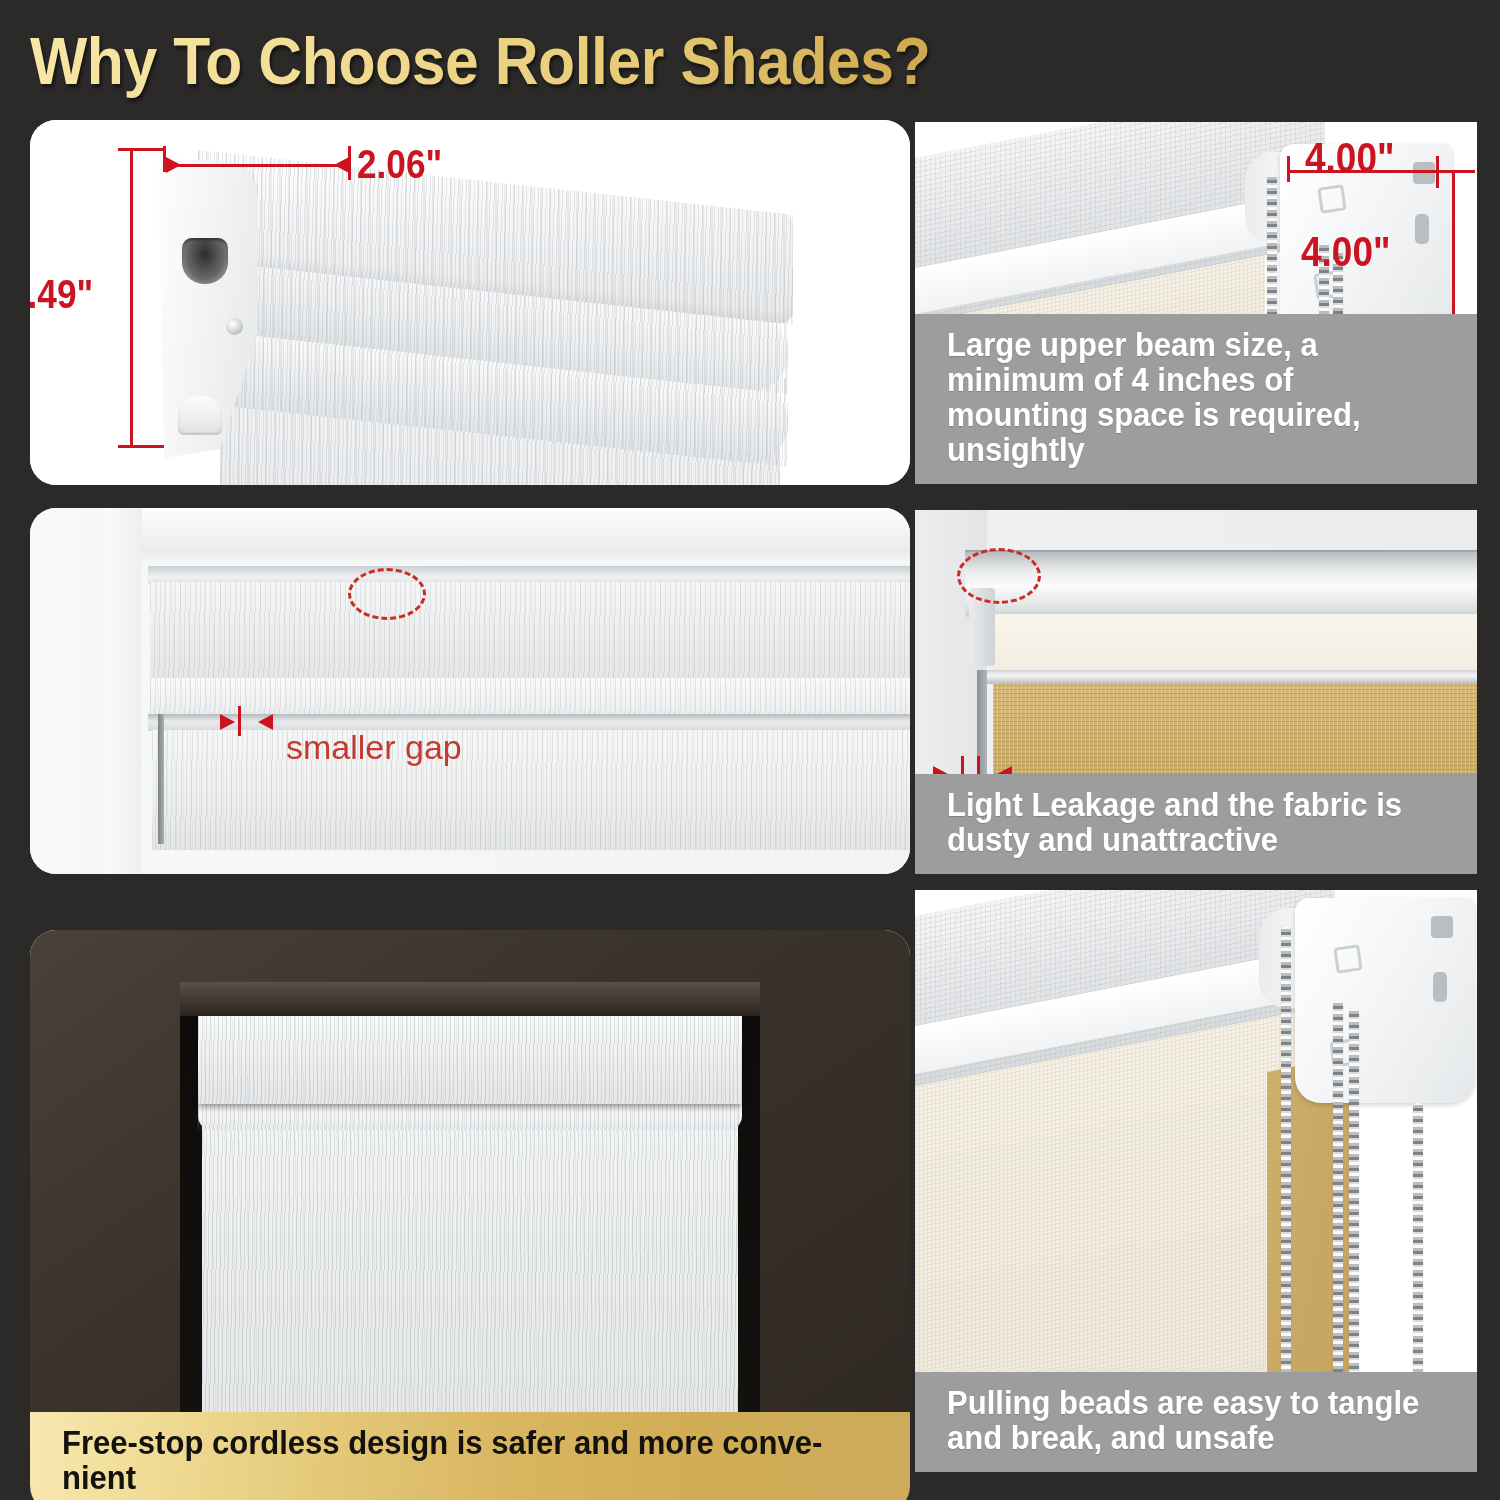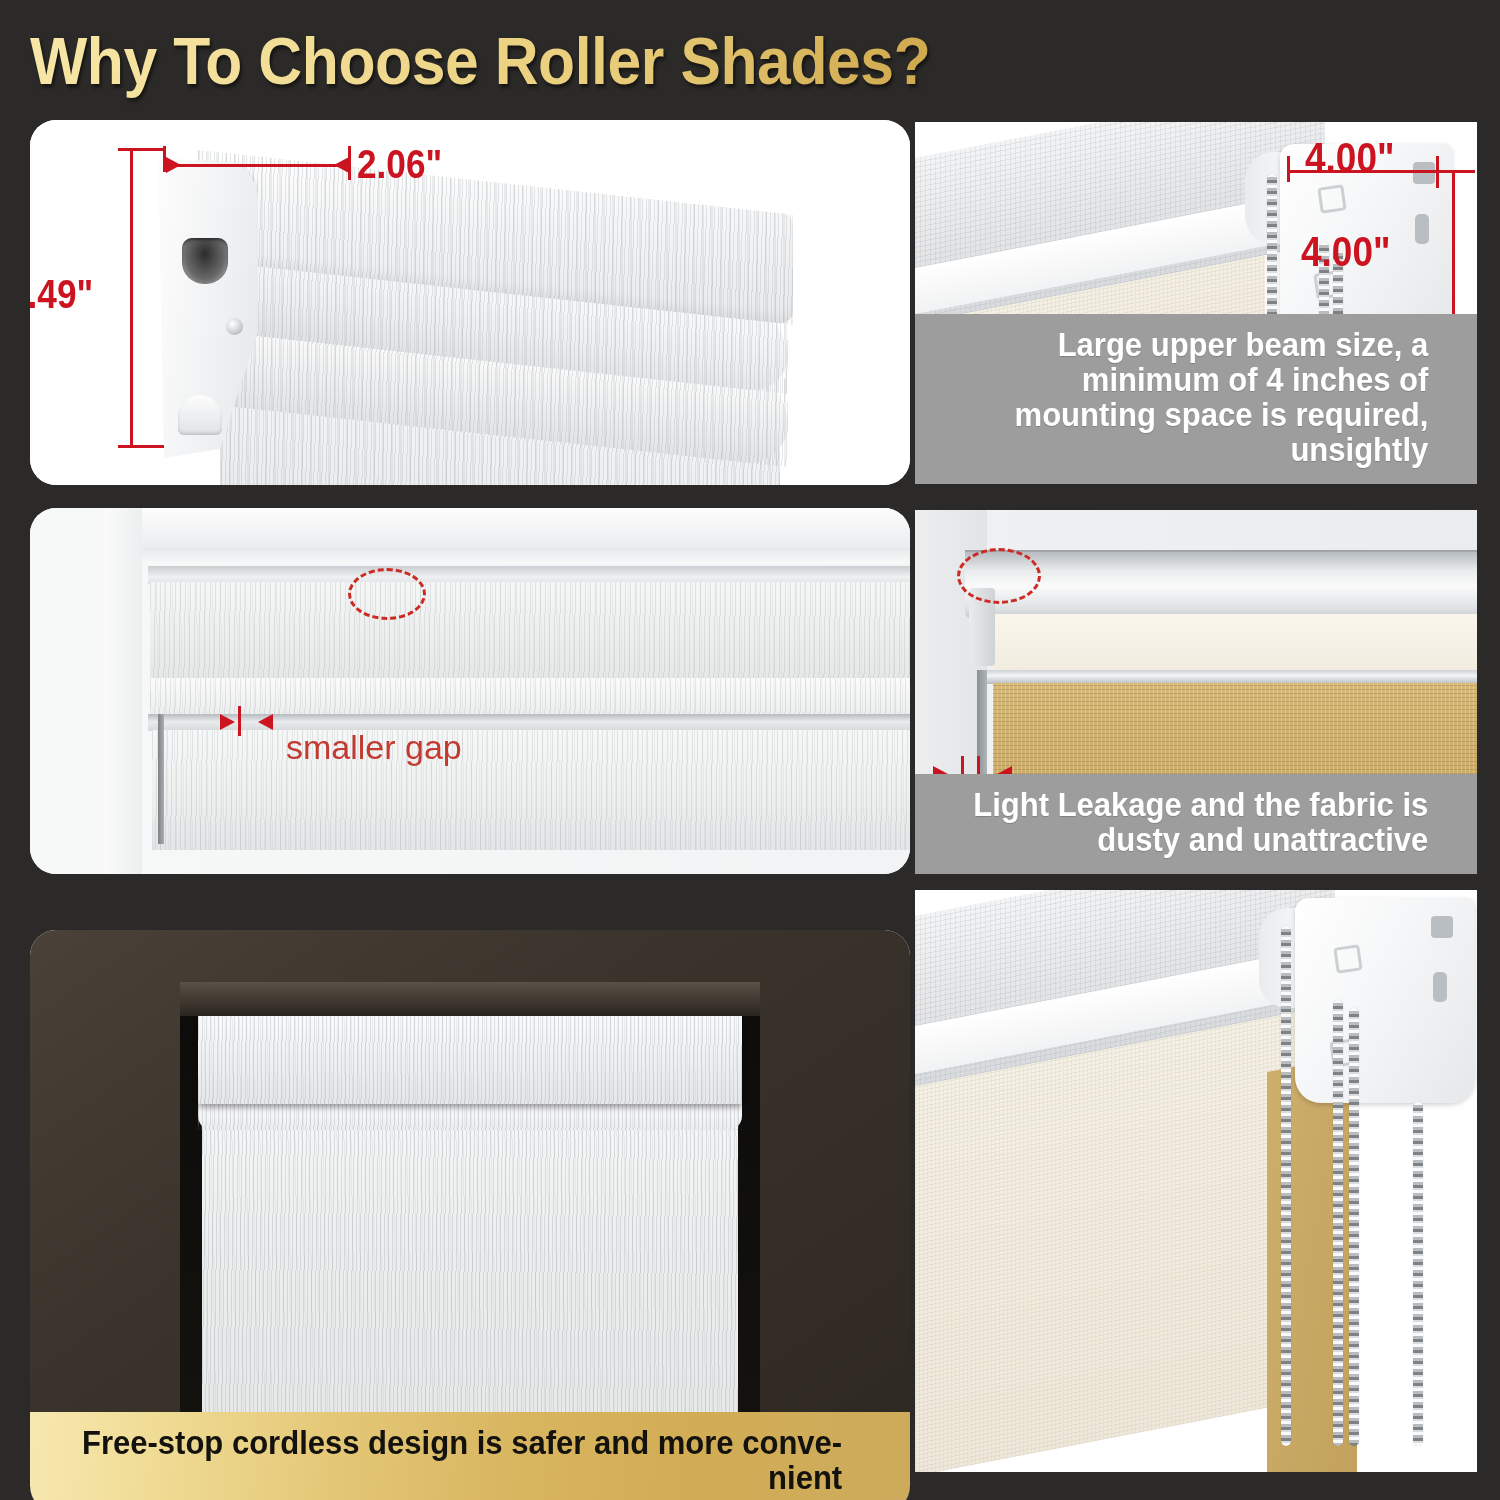--- a/index.html
+++ b/index.html
@@ -33,21 +33,20 @@
 
   .photo { position:absolute; left:0; top:0; right:0; bottom:0; overflow:hidden; }
 
   
   .caption {
     position:absolute; left:0; right:0; bottom:0;
     padding:14px 18px 16px 32px;
     font-weight:700; line-height:1.06;
     font-family:"Liberation Sans", sans-serif;
     transform-origin:left top;
-    text-align:right;
   }
   .caption span { display:block; transform:scaleX(0.94); transform-origin:left center; }
   .caption.gold {
     background:linear-gradient(95deg,#f6e7ad 0%,#f0dc96 16%,#e3c madeup 0%,#e2c madeup 0%);
     background:linear-gradient(95deg,#f7e8b0 0%,#f0dc95 14%,#e4c878 34%,#d8b55f 56%,#d2ad55 74%,#cdab5c 100%);
     color:#14120e;
     font-size:33px;
     border-bottom-left-radius:26px; border-bottom-right-radius:26px;
   }
   .caption.gray {
@@ -490,15 +489,18 @@
       <div class="p2-bracket" style="left:380px; top:8px; width:180px; height:205px;"></div>
       <div class="p2-brk-notch1" style="left:516px; top:26px;"></div>
       <div class="p2-brk-notch2" style="left:518px; top:82px;"></div>
       <div class="p2-brk-logo1" style="left:420px; top:56px;"></div>
       <div class="p2-brk-logo2" style="left:416px; top:150px;"></div>
       <div class="chain" style="left:366px; top:36px; height:520px;"></div>
       <div class="chain" style="left:418px; top:110px; height:446px;"></div>
       <div class="chain" style="left:434px; top:118px; height:438px;"></div>
       <div class="chain" style="left:498px; top:212px; height:344px;"></div>
     </div>
+    <div class="caption gray">
+      <span>Pulling beads are easy to tangle and break, and unsafe</span>
+    </div>
   </div>
 
 </div>
 
 </body></html>

